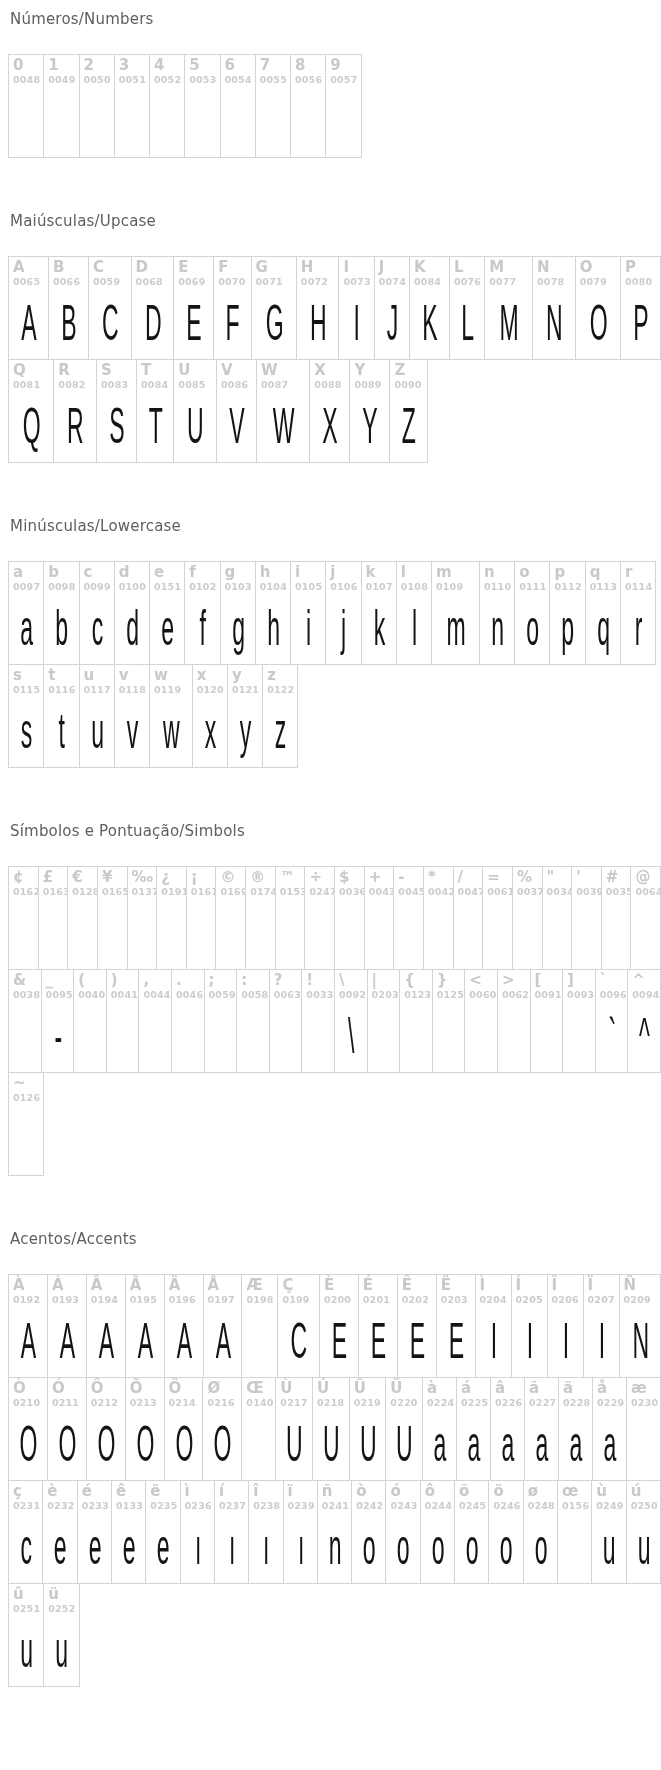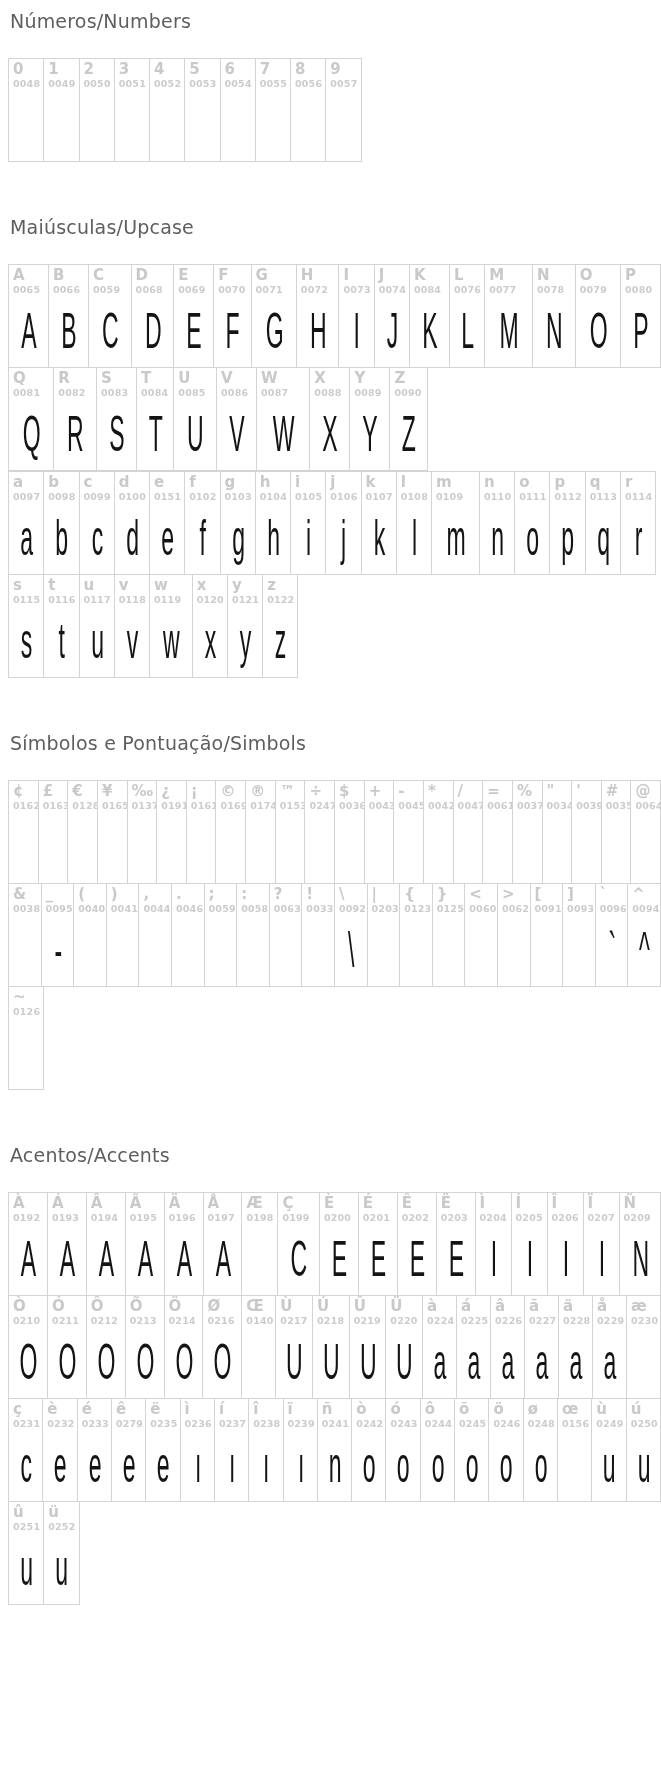--- a/index.html
+++ b/index.html
@@ -3,21 +3,21 @@
 <meta charset="utf-8">
 <style>
   html, body { margin:0; padding:0; background:#ffffff; }
   body {
     width:661px; height:1770px; overflow:hidden; box-sizing:border-box;
     padding:6px 0 0 8px;
     font-family:"DejaVu Sans","Liberation Sans",sans-serif;
   }
   .section { margin:0; }
   .section-title {
-    font-size:19px; font-weight:400; color:#5e5e5e;
+    font-size:15px; font-weight:400; color:#5e5e5e;
     margin:54px 0 26px 2px; letter-spacing:0.2px;
   }
   .section:first-child .section-title { margin-top:4px; }
   .glyph-row { display:flex; align-items:stretch; }
   .glyph-row + .glyph-row { margin-top:-1px; }
   .cell {
     box-sizing:border-box; background:#ffffff;
     border:1px solid #d4d4d4; margin-left:-1px;
     height:104px; padding:3px 3px 0 4px;
     display:flex; flex-direction:column;
@@ -234,20 +234,21 @@
           <div class="cell-glyph">Y</div>
         </div>
         <div class="cell">
           <div class="cell-char">Z</div>
           <div class="cell-code">0090</div>
           <div class="cell-glyph">Z</div>
         </div>
       </div>
     </div>
     <div class="section">
+      <h2 class="section-title">Minúsculas/Lowercase</h2>
       <div class="glyph-row mw34">
         <div class="cell">
           <div class="cell-char">a</div>
           <div class="cell-code">0097</div>
           <div class="cell-glyph">a</div>
         </div>
         <div class="cell">
           <div class="cell-char">b</div>
           <div class="cell-code">0098</div>
           <div class="cell-glyph">b</div>
@@ -792,21 +793,21 @@
           <div class="cell-code">0232</div>
           <div class="cell-glyph">e</div>
         </div>
         <div class="cell">
           <div class="cell-char">é</div>
           <div class="cell-code">0233</div>
           <div class="cell-glyph">e</div>
         </div>
         <div class="cell">
           <div class="cell-char">ê</div>
-          <div class="cell-code">0279</div>
+          <div class="cell-code">0133</div>
           <div class="cell-glyph">e</div>
         </div>
         <div class="cell">
           <div class="cell-char">ë</div>
           <div class="cell-code">0235</div>
           <div class="cell-glyph">e</div>
         </div>
         <div class="cell">
           <div class="cell-char">ì</div>
           <div class="cell-code">0236</div>

